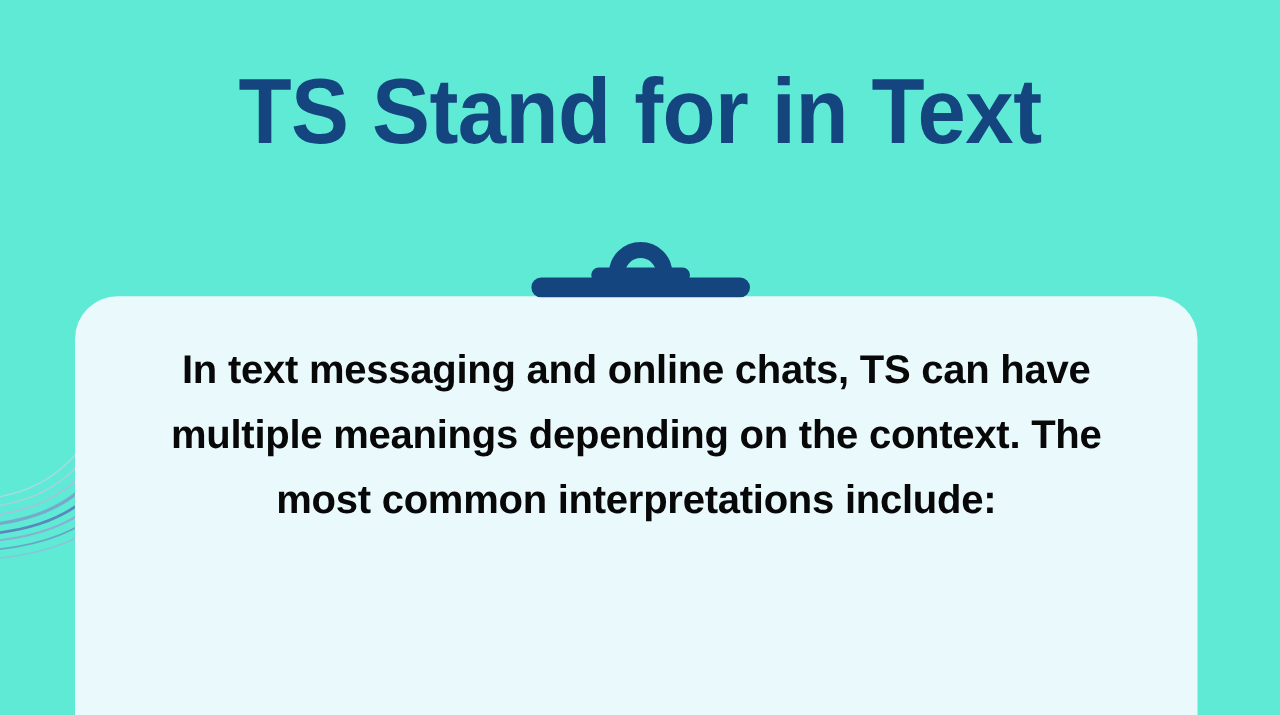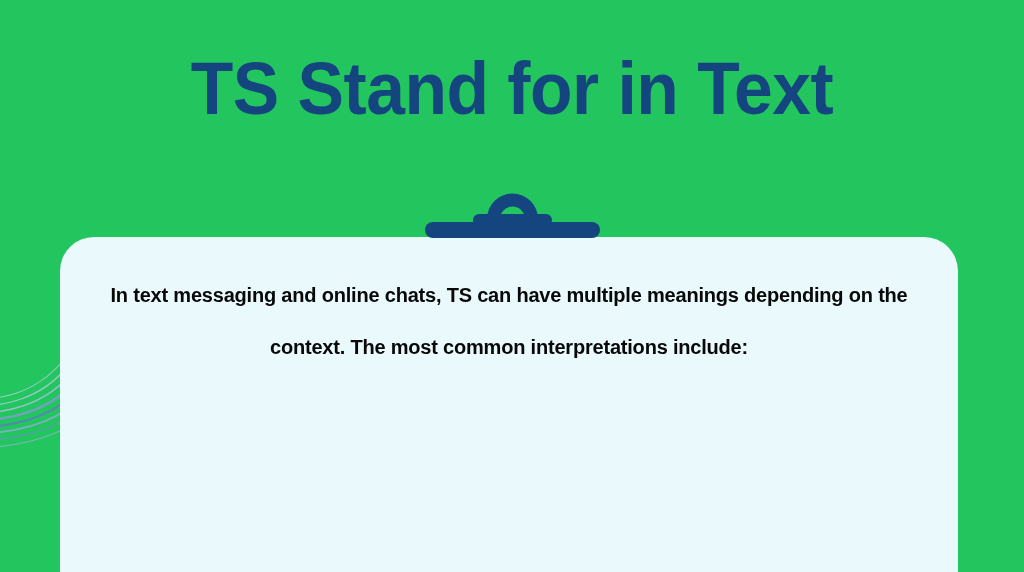--- a/index.html
+++ b/index.html
@@ -12,21 +12,21 @@
     height: 572px;
     overflow: hidden;
     font-family: "Liberation Sans", sans-serif;
     background: #fdfdeb;
   }
 
   #stage {
     position: relative;
     width: 1024px;
     height: 572px;
-    background: #22c55e;
+    background: #5eead4;
     overflow: hidden;
   }
 
   
   #wave-deco {
     position: absolute;
     left: -18px;
     top: 268px;
     width: 210px;
     height: 240px;
@@ -83,21 +83,21 @@
     z-index: 2;
     box-sizing: border-box;
     padding: 32px 30px 0 30px;
   }
 
   #body-paragraph {
     margin: 0;
     text-align: center;
     font-family: "Liberation Sans", sans-serif;
     font-weight: 700;
-    font-size: 20px;
+    font-size: 32px;
     line-height: 52px;
     letter-spacing: -0.2px;
     color: #080808;
     max-width: 820px;
     margin-left: auto;
     margin-right: auto;
   }
 </style>
 </head>
 <body>

